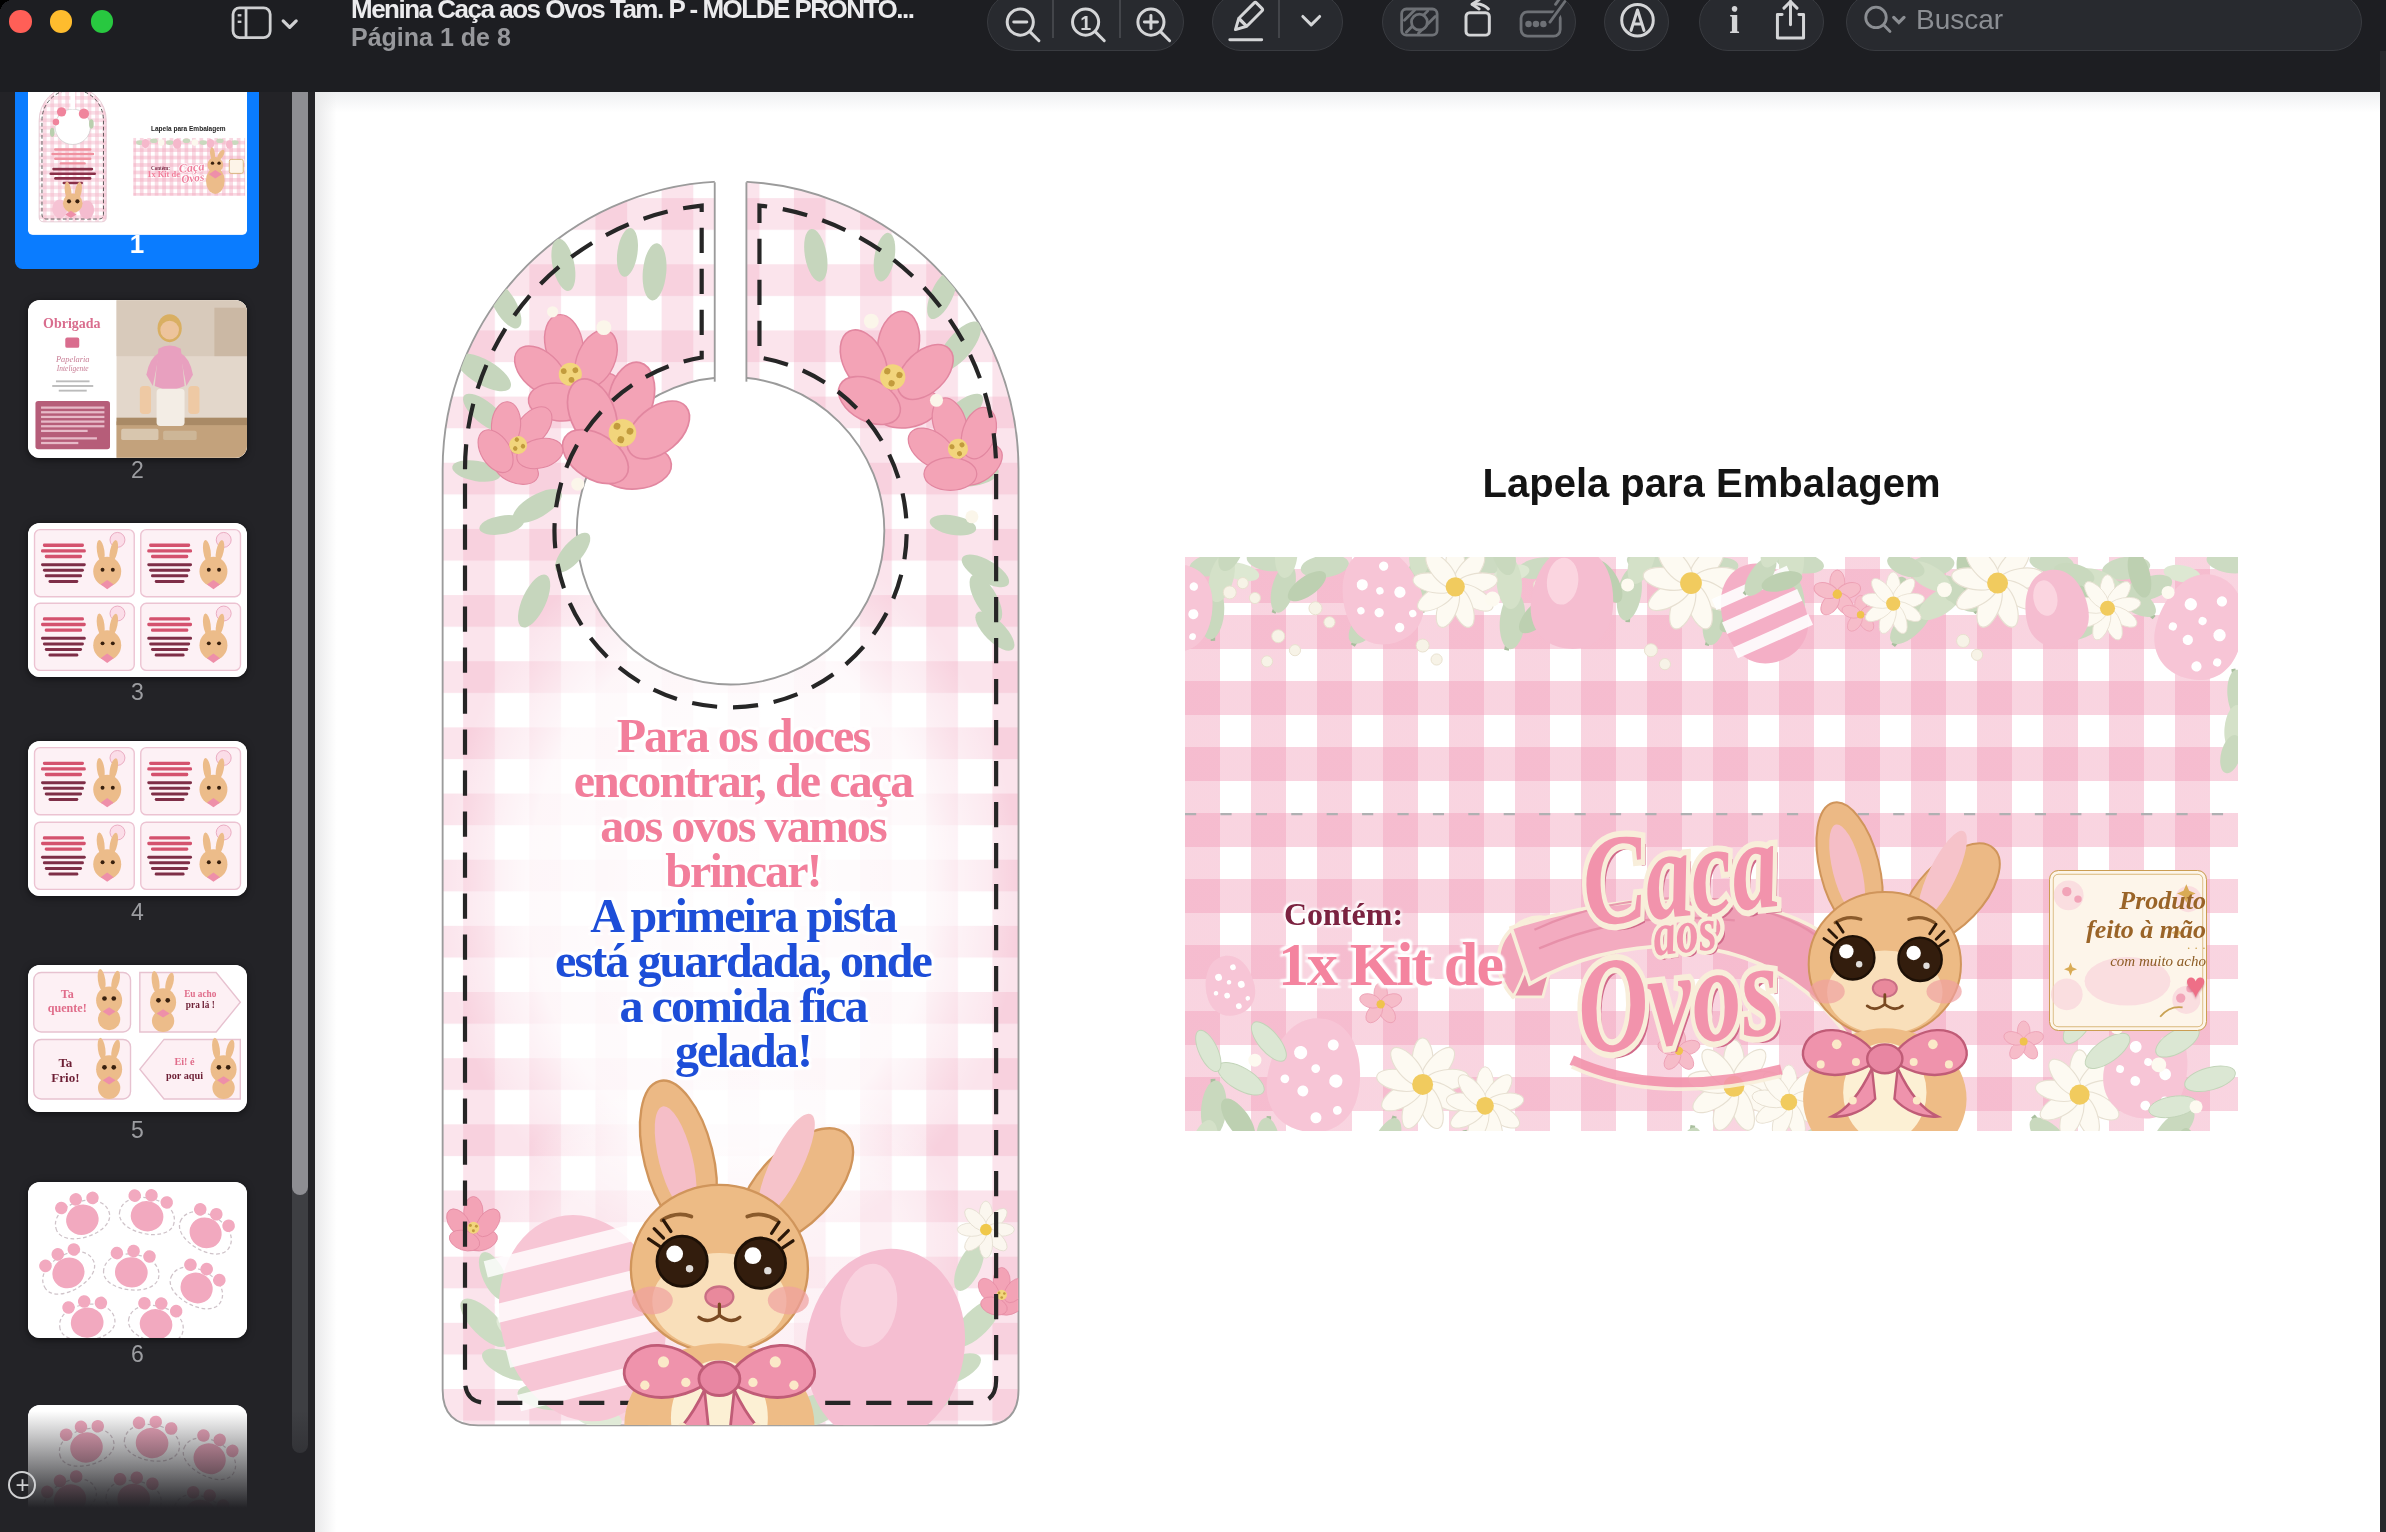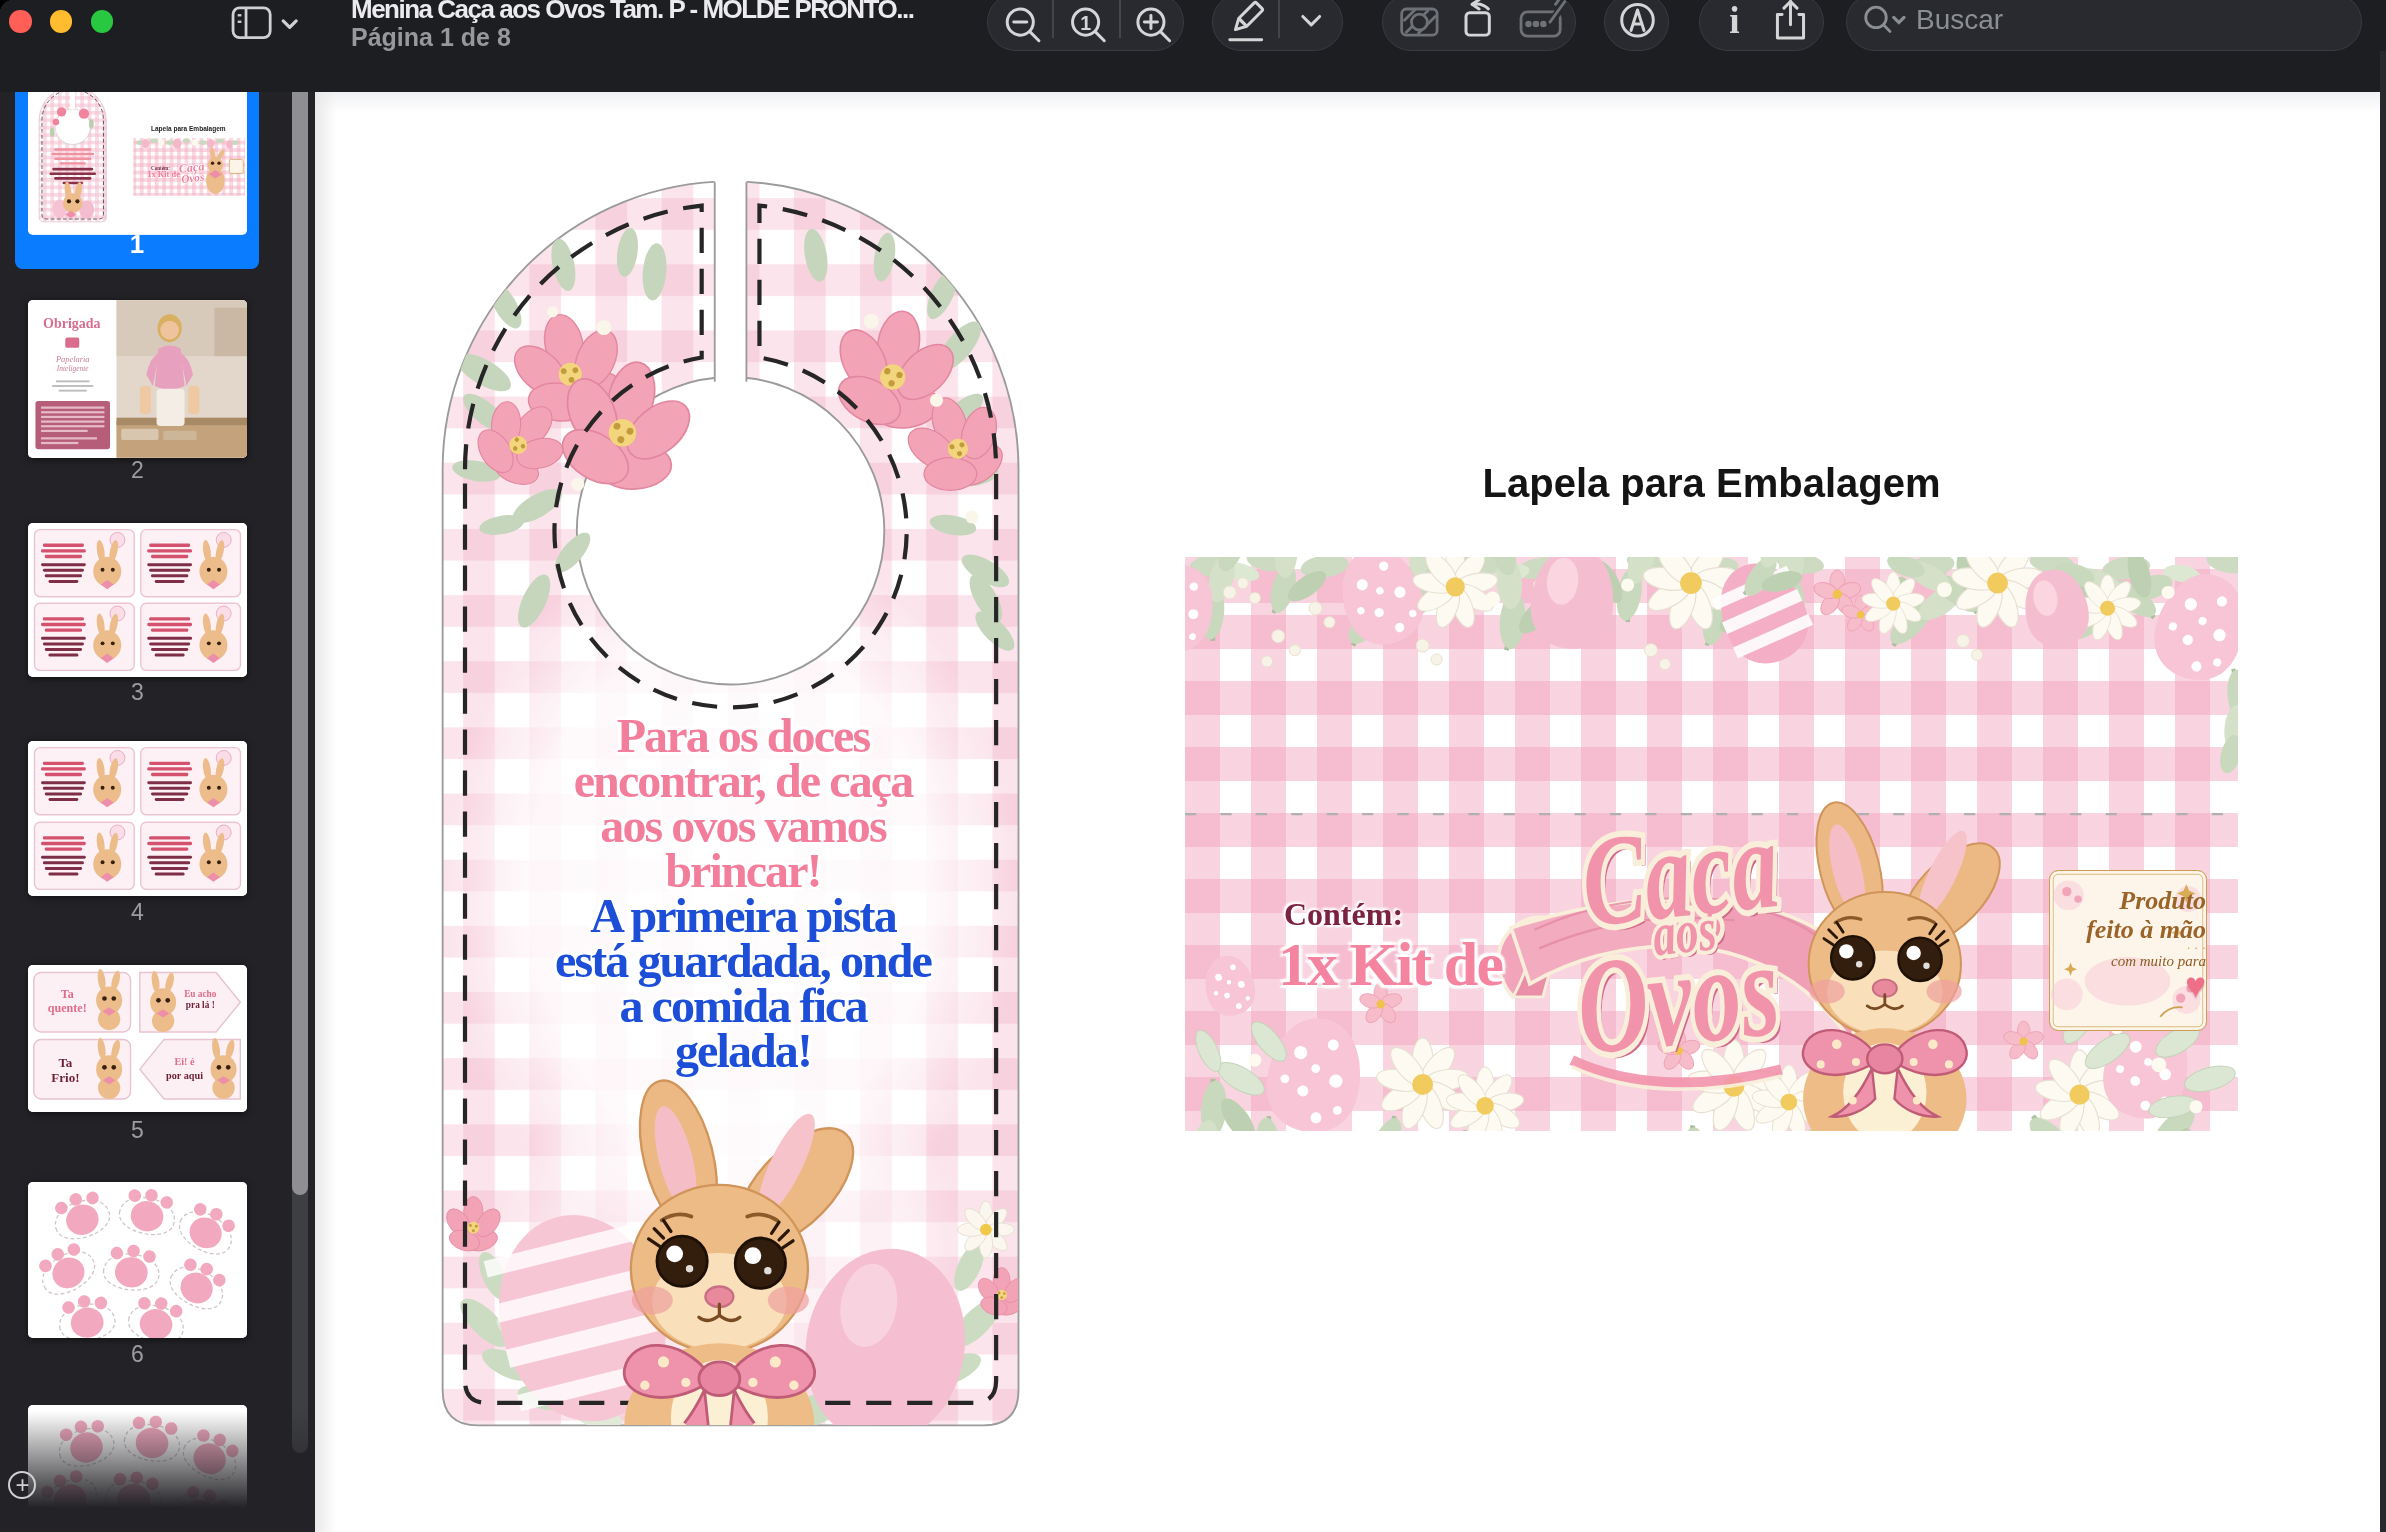--- a/index.html
+++ b/index.html
@@ -13,21 +13,21 @@
   #tl-y{left:50px;background:#febc2e;}
   #tl-g{left:91px;background:#28c840;}
   #title1{position:absolute;left:351px;top:-6.5px;width:597px;overflow:hidden;color:#ebebed;font-size:26px;letter-spacing:-1.5px;font-weight:bold;white-space:nowrap;}
   #title2{position:absolute;left:351px;top:23px;color:#97989c;font-size:25px;font-weight:bold;}
   .pill{position:absolute;top:-7.5px;height:58px;background:#282a2f;border:0.9px solid #393b40;border-radius:30px;box-sizing:border-box;}
   .sep{width:1.9px;top:5.6px;height:39px;background:#43454a;position:absolute;}
   .icon{position:absolute;top:0;}
   #search .ph{position:absolute;left:69px;top:10.3px;font-size:28px;color:#8b8e93;}
   
   #sidebar{left:0;top:92px;width:315px;height:1440px;background:#232327;overflow:hidden;}
-  .thumbpage{position:absolute;left:28px;width:219px;background:#fff;border-radius:5px;
+  .thumbpage{position:absolute;left:28px;width:219px;background:#fff;border-radius:12px;
      box-shadow:0 1.9px 7.5px rgba(0,0,0,.5);overflow:hidden;}
   .tlabel{position:absolute;width:219px;left:28px;text-align:center;color:#9c9da1;font-size:23px;}
   #sel{position:absolute;left:15px;top:-21.4px;width:244px;height:198px;background:#0a7cff;border-radius:7.5px;}
   #sel .num{position:absolute;left:0;top:158px;width:244px;text-align:center;color:#fff;font-size:26px;font-weight:bold;}
   #sscroll-track{position:absolute;left:292px;top:-21.4px;width:16px;height:1382px;border-radius:8.4px;background:#3e3f43;}
   #sscroll{position:absolute;left:292px;top:-21.4px;width:16px;height:1124px;border-radius:8.4px;background:#8e8e93;}
   #sfade{position:absolute;left:0;top:1319px;width:315px;height:121px;
      background:linear-gradient(rgba(35,35,39,0),#232327 80%);}
   #plusbtn{position:absolute;left:8.4px;top:1379px;width:24px;height:24px;border:2.3px solid #cfd0d2;
      border-radius:50%;color:#cfd0d2;font-size:24px;line-height:23px;text-align:center;font-weight:400;}
@@ -874,17 +874,17 @@
         </g>
         <g fill="#d9ab55">
           <path d="M146,14 l3,7 l7,3 l-7,3 l-3,7 l-3,-7 l-7,-3 l7,-3 Z"></path>
           <path d="M22,98 l2,5 l5,2 l-5,2 l-2,5 l-2,-5 l-5,-2 l5,-2 Z"></path>
           <path d="M136,60 l2,4 l4,2 l-4,2 l-2,4 l-2,-4 l-4,-2 l4,-2 Z" opacity="0.8"></path>
         </g>
         <path d="M118,156 q10,-12 24,-10" fill="none" stroke="#c9a254" stroke-width="2"></path>
       </svg>
       <div class="l1">Produto<br>feito à mão</div>
       <div class="dots">· · ·</div>
-      <div class="l2">com muito para</div>
+      <div class="l2">com muito acho</div>
       <div class="heart">♥</div>
     </div>
   </div>
 
 
 </body></html>

